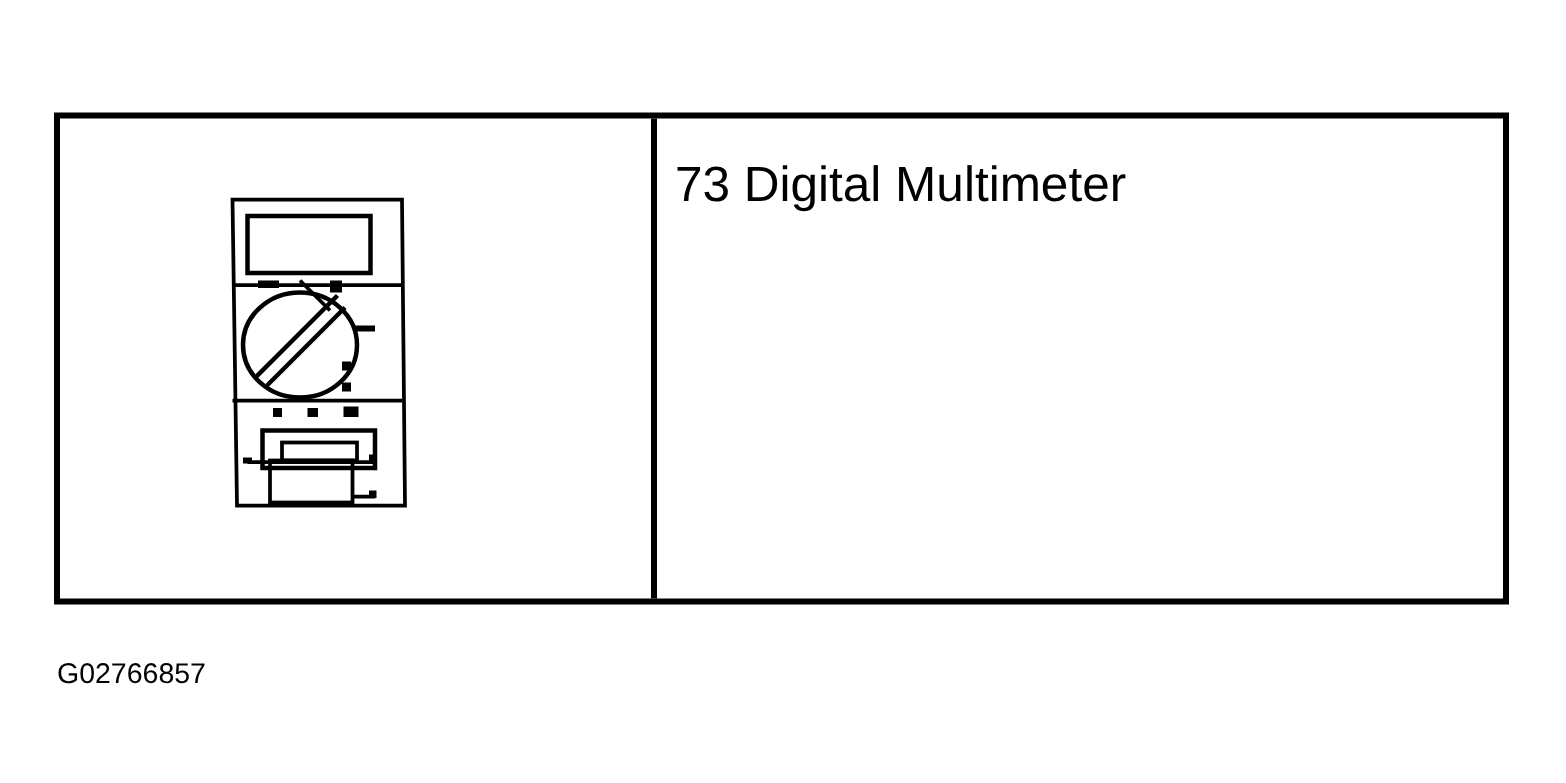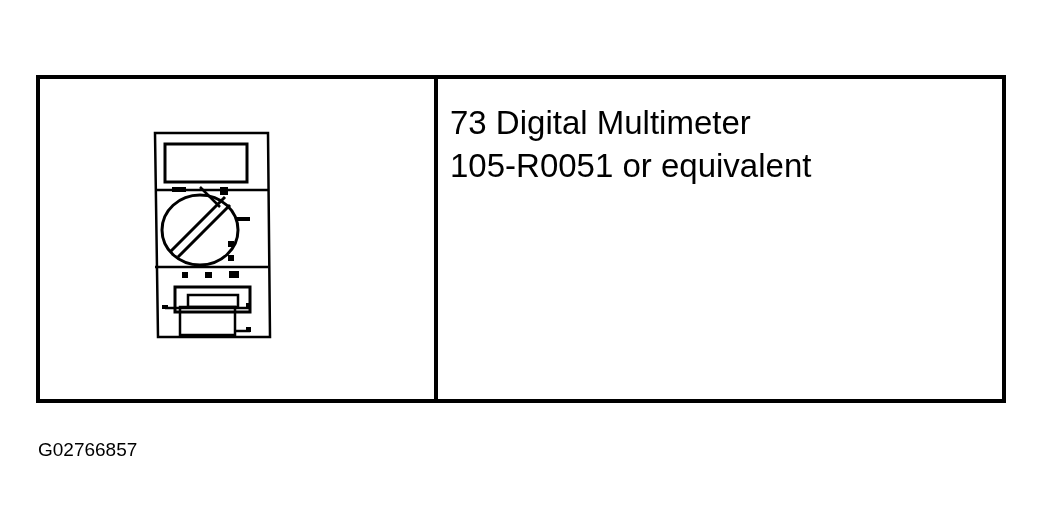--- a/index.html
+++ b/index.html
@@ -48,18 +48,17 @@
         <rect x="79" y="144" width="10" height="7"></rect>
         <rect x="96" y="176" width="5" height="5"></rect>
         <rect x="96" y="200" width="5" height="5"></rect>
         <rect x="12" y="178" width="6" height="4"></rect>
       </g>
     </svg>
   </div>
   <div class="cell-text">
     <div class="tool-name">
       <div>73 Digital Multimeter</div>
-      <div>105-R0051 or equivalent</div>
     </div>
   </div>
 </div>
 
 <div class="figure-id">G02766857</div>
 
 </body></html>

